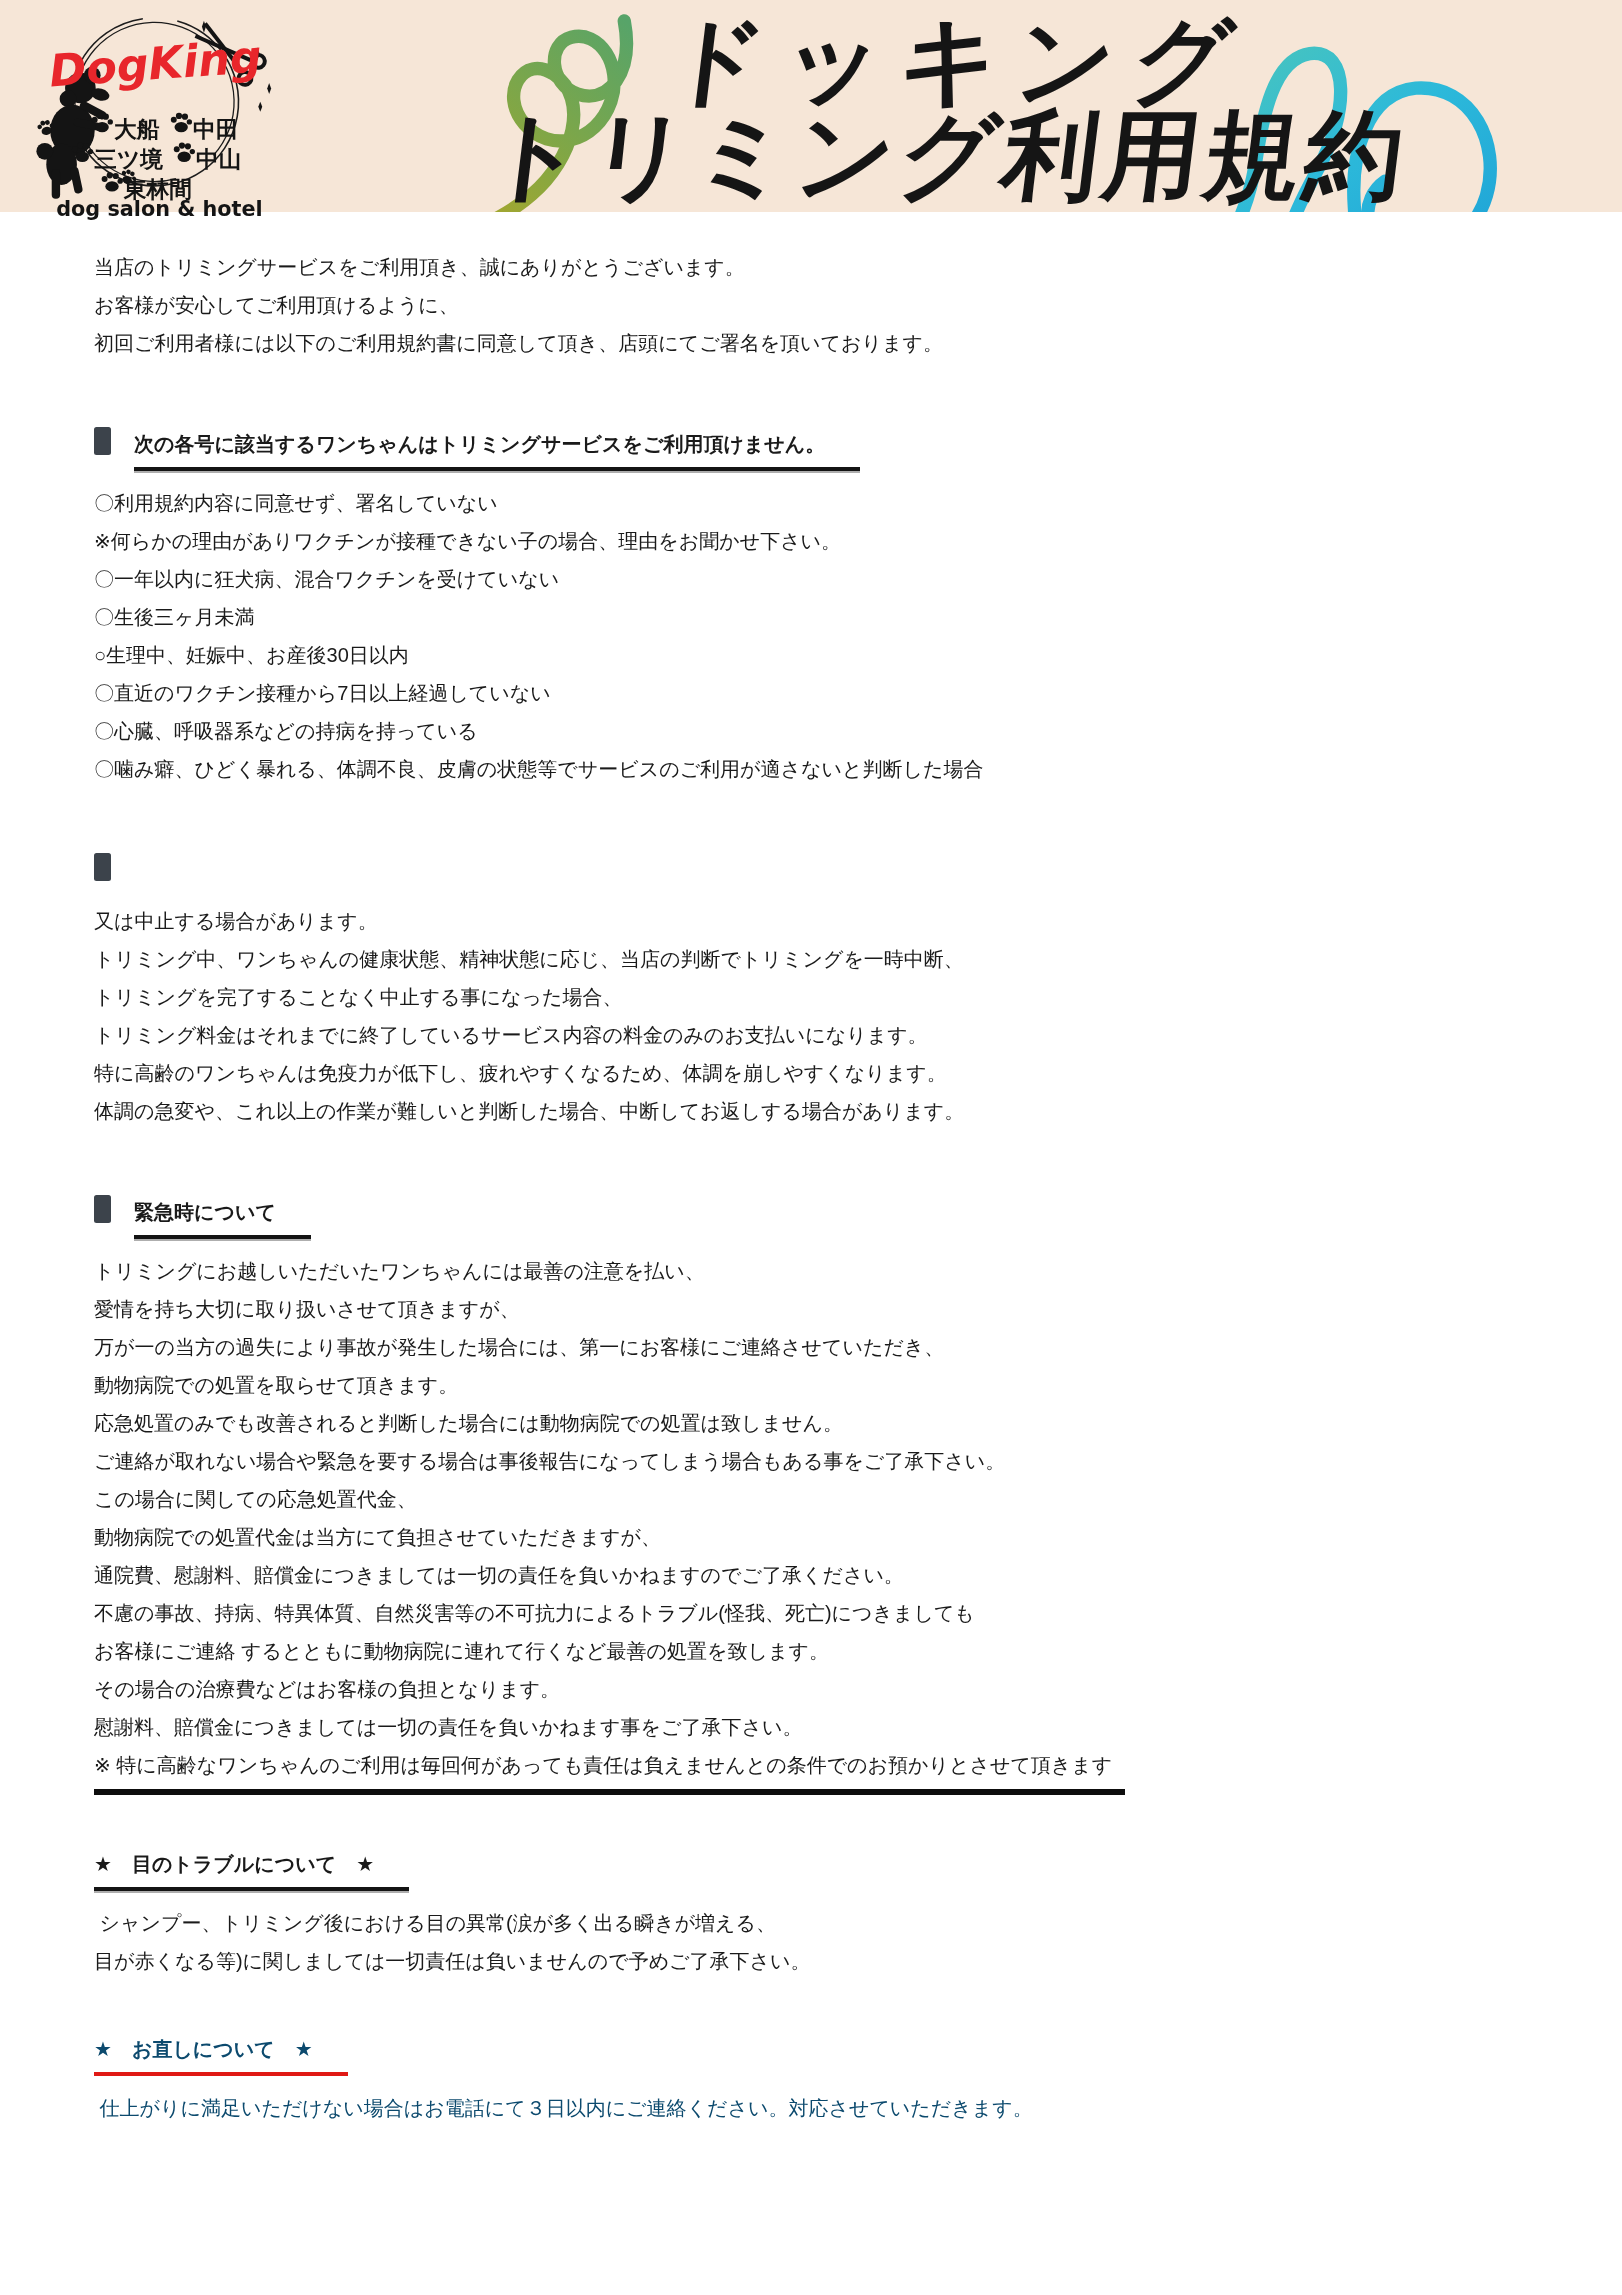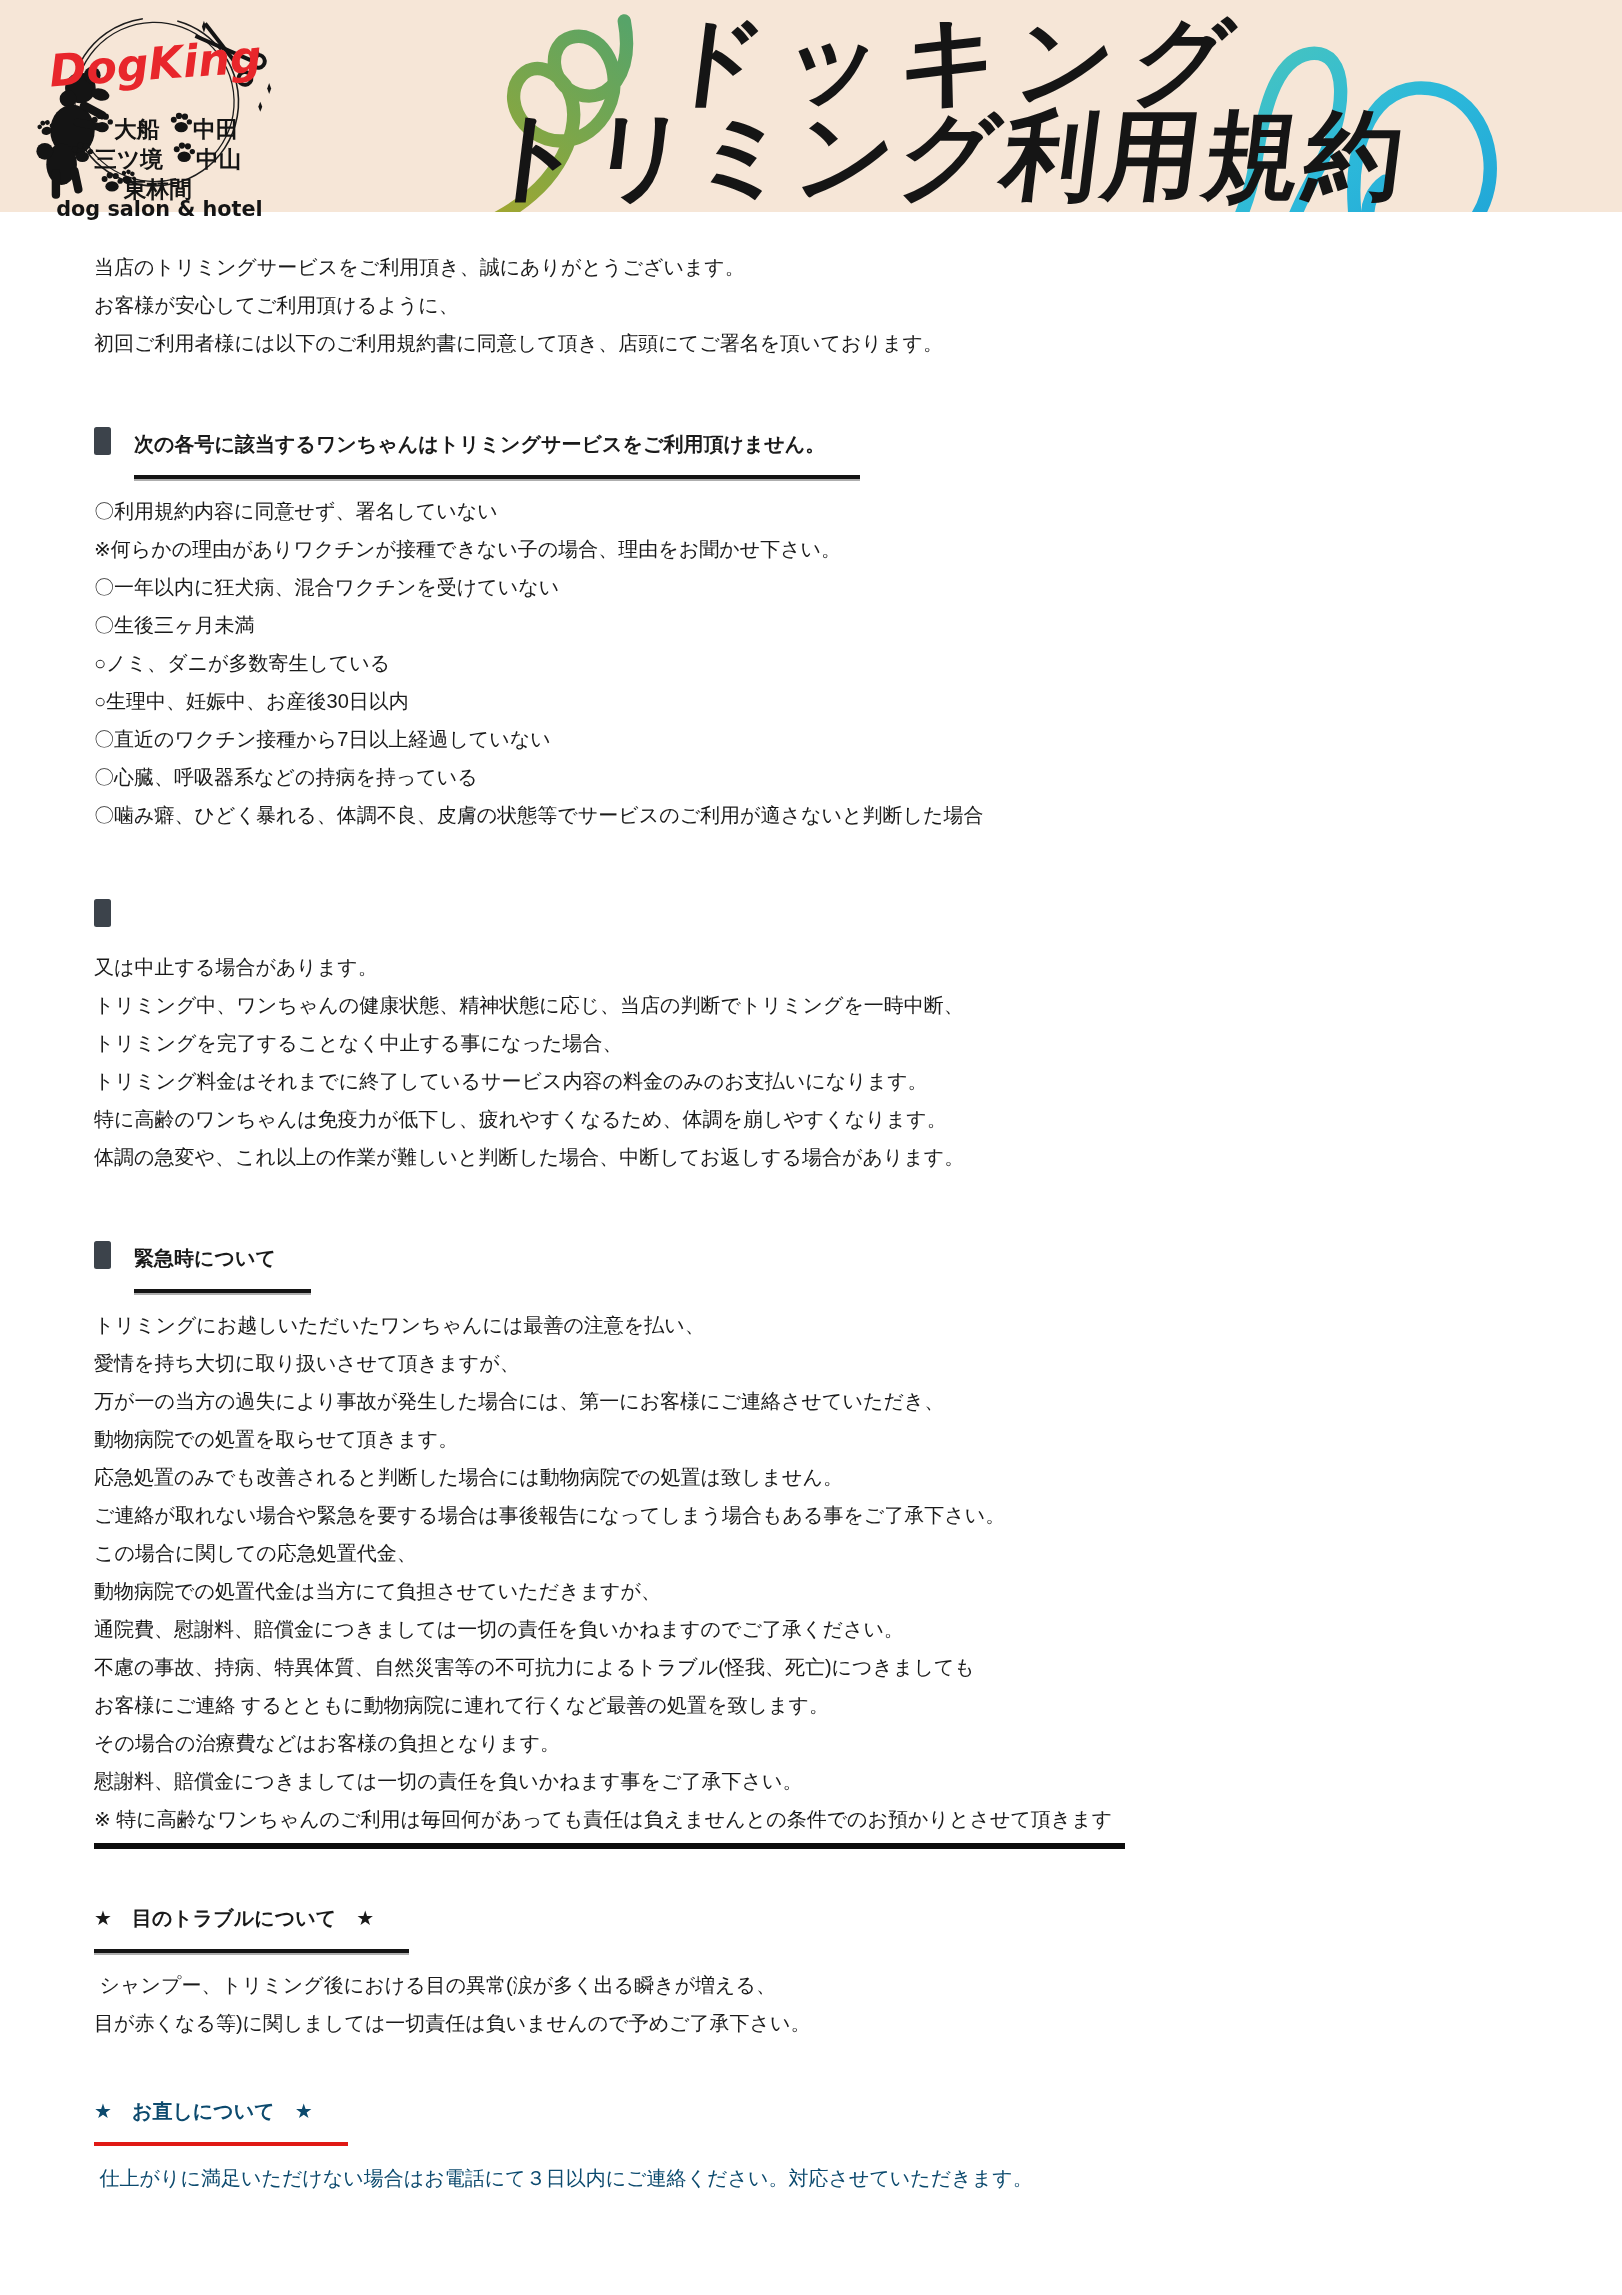--- a/index.html
+++ b/index.html
@@ -48,21 +48,21 @@
     display:inline-block;
     width:17px;height:28px;
     background:#3c434b;
     border-radius:2.5px;
     vertical-align:-4px;
     margin-right:23px;
   }
   .u{
     display:inline-block;
     white-space:pre;
-    padding-bottom:12px;padding-right:35px;
+    padding-bottom:4px;padding-right:35px;
     border-bottom:4.5px solid #141414;
     box-shadow:0 2px 0 rgba(130,130,130,0.65);
   }
   .red{color:#0c4a6e;}
   .u.red-u{border-bottom-color:#e01915;box-shadow:none;}
   .note{
     display:inline-block;
     white-space:pre;
     padding-bottom:5px;padding-right:13px;
     border-bottom:6px solid #0d0d0d;
@@ -188,21 +188,20 @@
     <p class="line">当店のトリミングサービスをご利用頂き、誠にありがとうございます。</p>
     <p class="line">お客様が安心してご利用頂けるように、</p>
     <p class="line">初回ご利用者様には以下のご利用規約書に同意して頂き、店頭にてご署名を頂いております。</p>
 
     <div class="sec">
       <div class="sec-head"><span class="marker"></span><span class="u">次の各号に該当するワンちゃんはトリミングサービスをご利用頂けません。</span></div>
       <p class="line">〇利用規約内容に同意せず、署名していない</p>
       <p class="line">※何らかの理由がありワクチンが接種できない子の場合、理由をお聞かせ下さい。</p>
       <p class="line">〇一年以内に狂犬病、混合ワクチンを受けていない</p>
       <p class="line">〇生後三ヶ月未満</p>
-      <p class="line">○ノミ、ダニが多数寄生している</p>
       <p class="line">○生理中、妊娠中、お産後30日以内</p>
       <p class="line">〇直近のワクチン接種から7日以上経過していない</p>
       <p class="line">〇心臓、呼吸器系などの持病を持っている</p>
       <p class="line">〇噛み癖、ひどく暴れる、体調不良、皮膚の状態等でサービスのご利用が適さないと判断した場合</p>
     </div>
 
     <div class="sec">
       <div class="sec-head"><span class="marker"></span></div>
       <p class="line">又は中止する場合があります。</p>
       <p class="line">トリミング中、ワンちゃんの健康状態、精神状態に応じ、当店の判断でトリミングを一時中断、</p>

